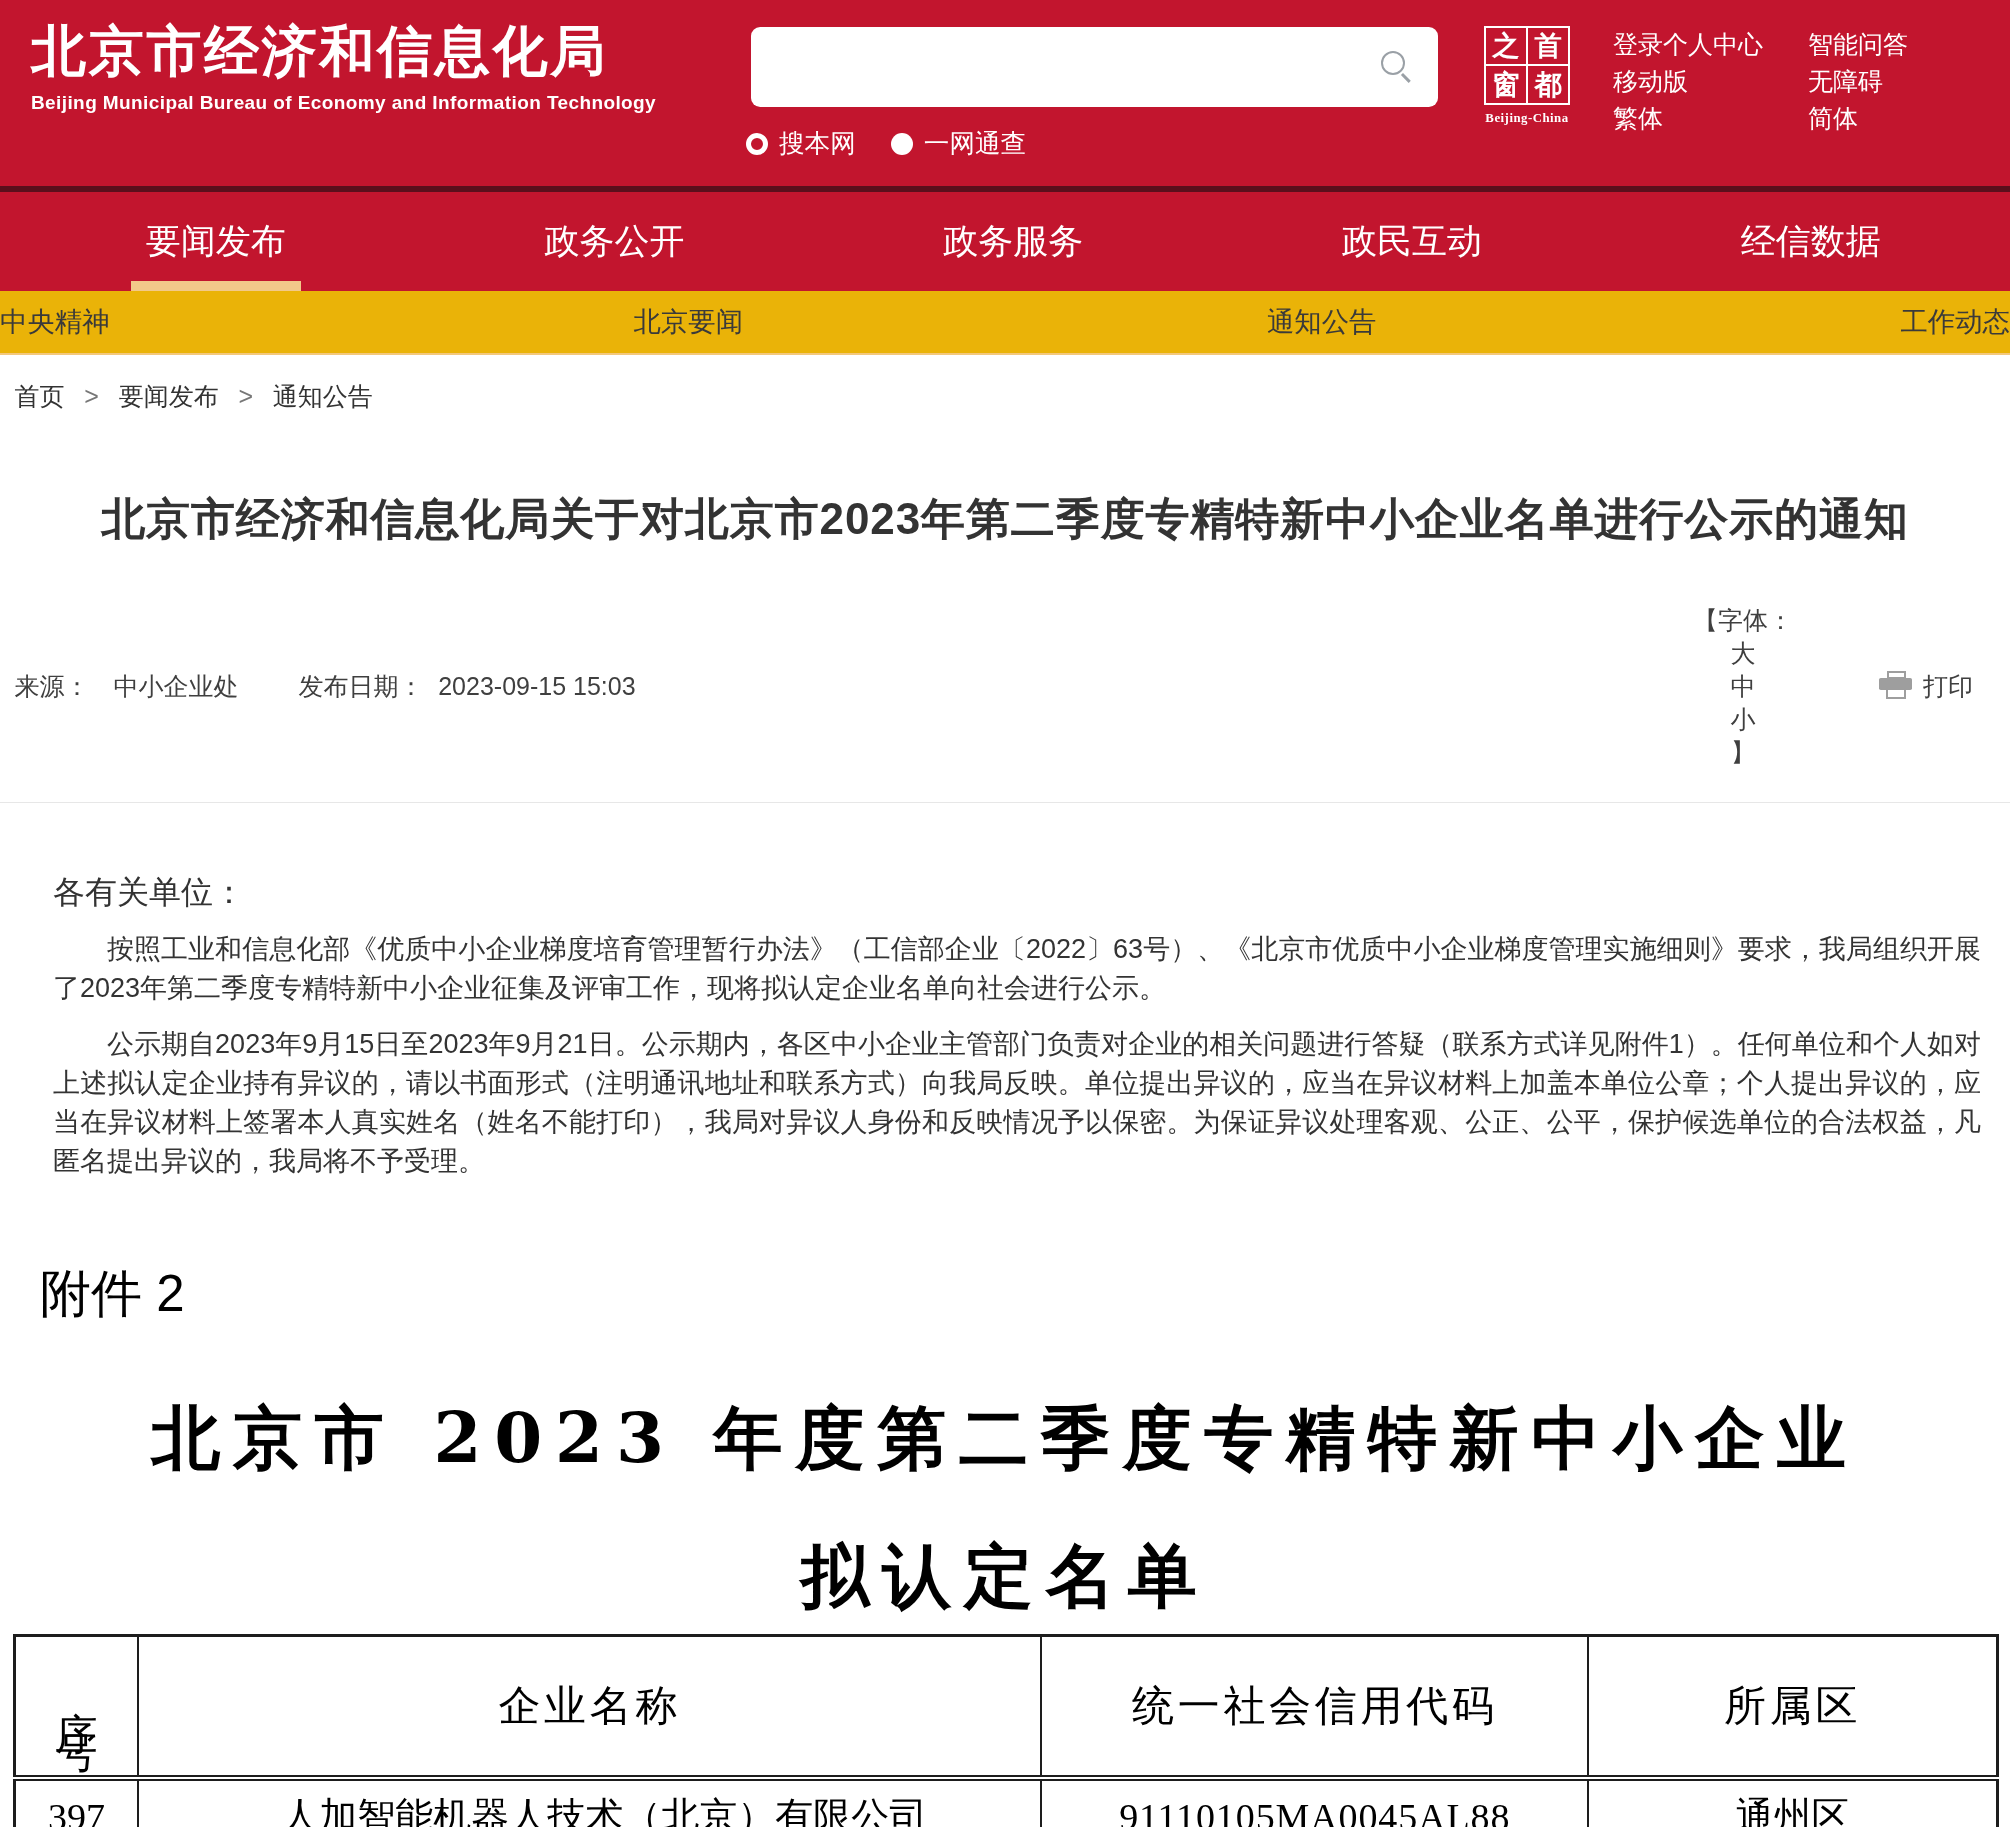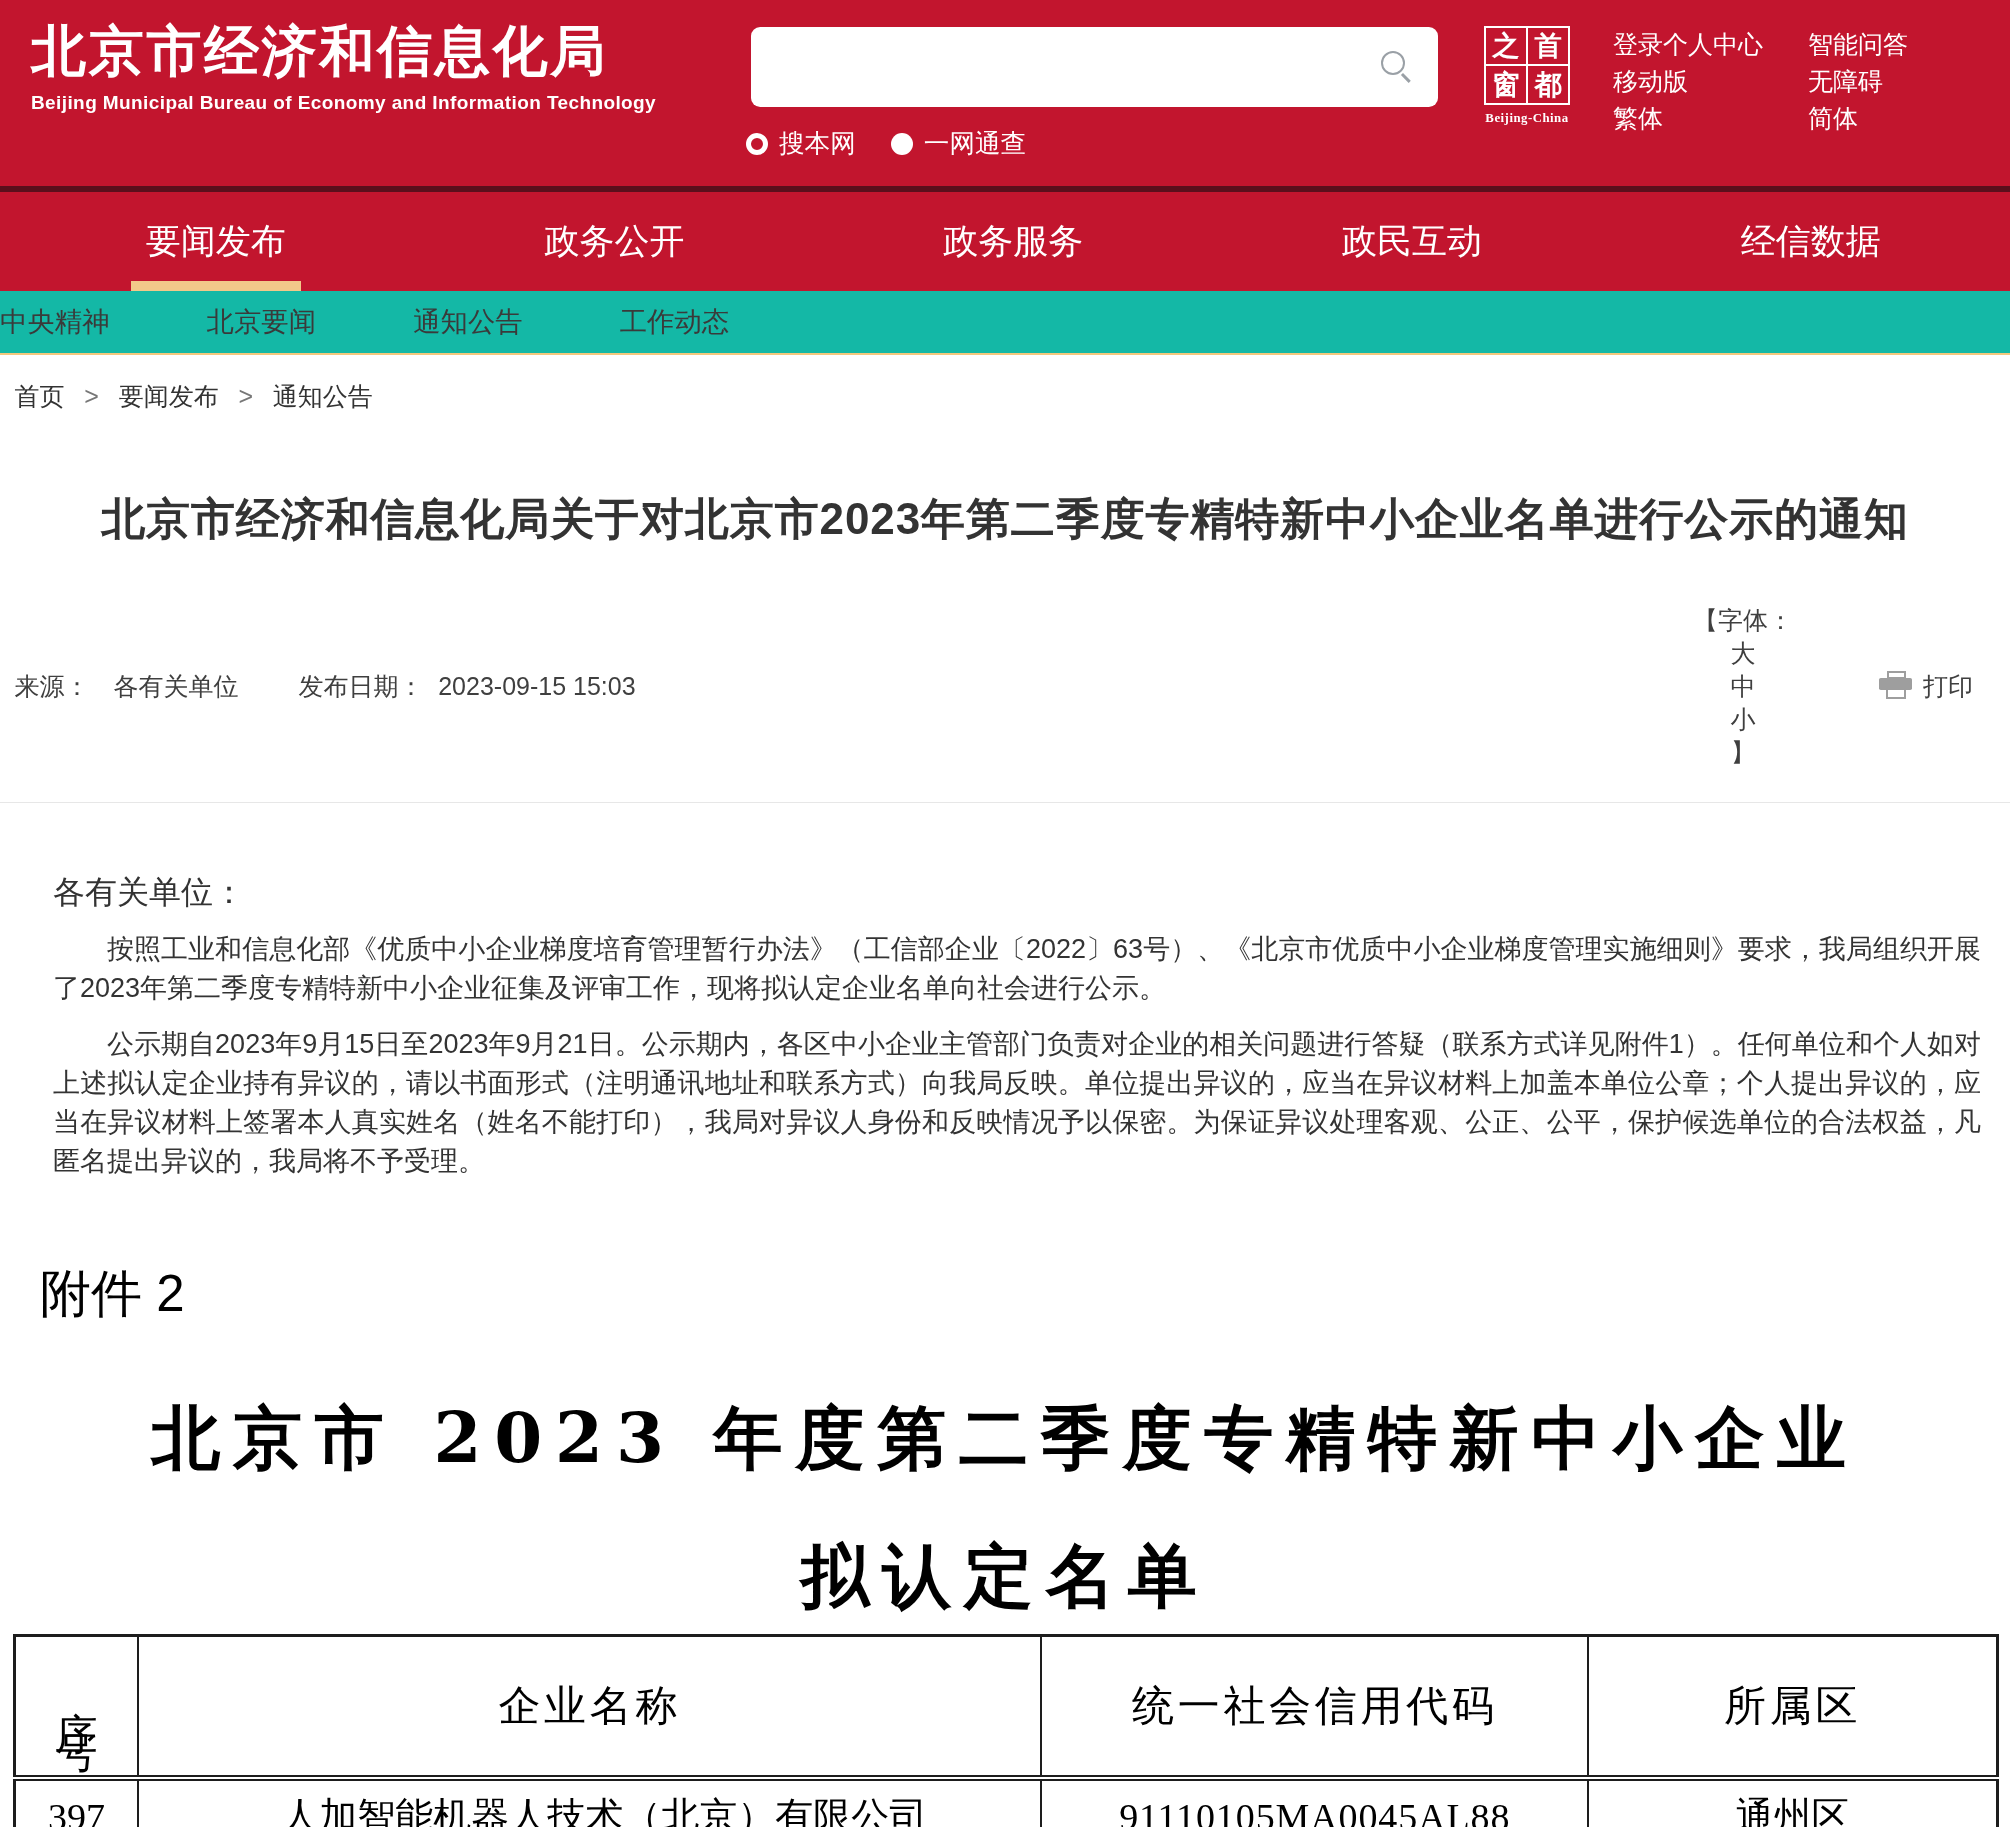--- a/index.html
+++ b/index.html
@@ -44,22 +44,22 @@
 
   
   .nav-sep { width:2010px; height:5.5px; background:#5A0F1C; }
   .nav { width:2010px; height:99px; background:#C2152E; display:flex; padding-left:16.4px; }
   .nav-item { flex:1; position:relative; display:flex; align-items:center; justify-content:center;
               color:#fff; font-size:35px; cursor:pointer; }
   .nav-underline { position:absolute; bottom:0; left:50%; transform:translateX(-50%);
                    width:170px; height:9.1px; background:#F2C98A; }
 
   
-  .subnav { width:2010px; height:64px; background:#14b8a6; border-bottom:2.7px solid #F3C87D;
-            display:flex; align-items:center; justify-content:flex-start; gap:97px; }
+  .subnav { width:2010px; height:64px; background:#eab308; border-bottom:2.7px solid #F3C87D;
+            display:flex; align-items:center; justify-content:space-between; gap:97px; }
   .subnav-item { font-size:27.4px; color:#3A3A3A; cursor:pointer; }
 
   
   .breadcrumb { margin:25.6px 0 0 14.6px; font-size:25px; color:#333; }
   .crumb { cursor:pointer; }
   .crumb-sep { color:#777; margin:0 12.8px; }
 
   
   .article-title { margin-top:77px; text-align:center; font-size:44px; font-weight:bold;
                    color:#333; letter-spacing:0.9px; padding:0 72px; }
@@ -191,21 +191,21 @@
   <span class="crumb">要闻发布</span>
   <span class="crumb-sep">&gt;</span>
   <span class="crumb">通知公告</span>
 </div>
 
 <div class="article-title">北京市经济和信息化局关于对北京市2023年第二季度专精特新中小企业名单进行公示的通知</div>
 
 <div class="meta">
   <div class="meta-left">
     <span>来源：</span>
-    <span class="meta-src-val">各有关单位</span>
+    <span class="meta-src-val">中小企业处</span>
     <span class="meta-date-label">发布日期：</span>
     <span class="meta-date-val">2023-09-15 15:03</span>
   </div>
   <div class="meta-right">
     <div class="font-widget">
       <span>【字体：</span>
       <span class="fw-opt">大</span>
       <span class="fw-opt">中</span>
       <span class="fw-opt">小</span>
       <span>】</span>

